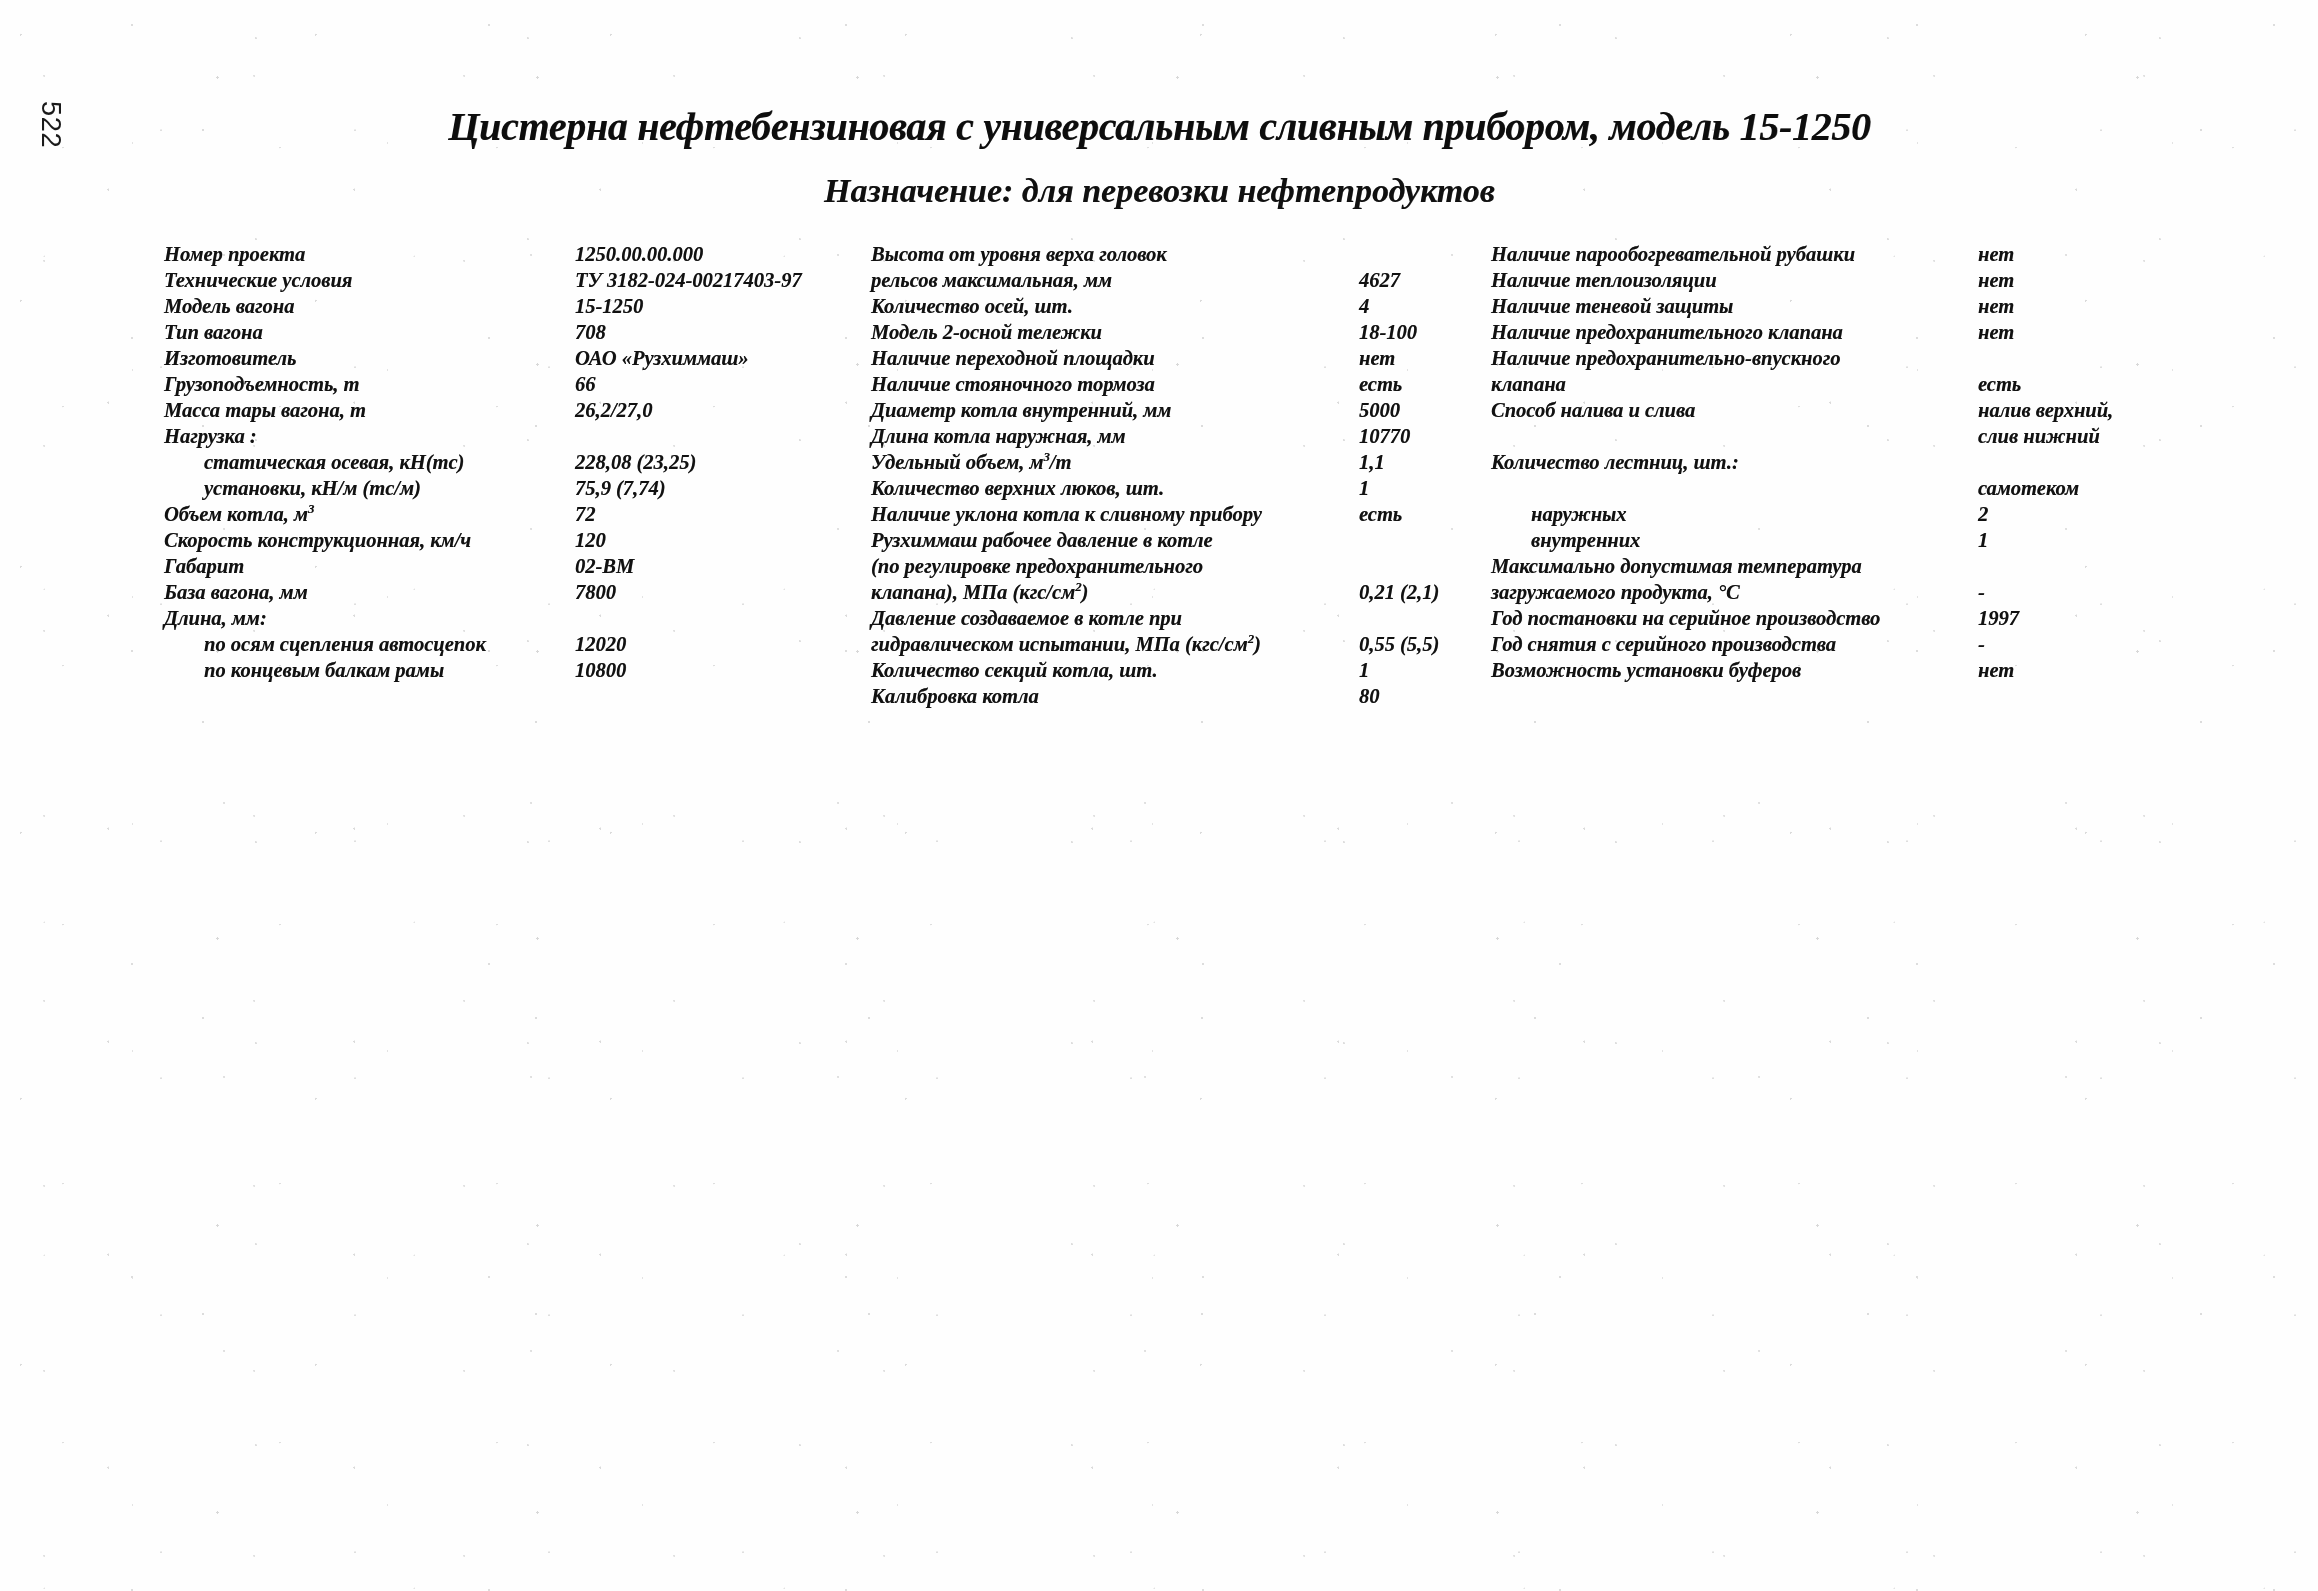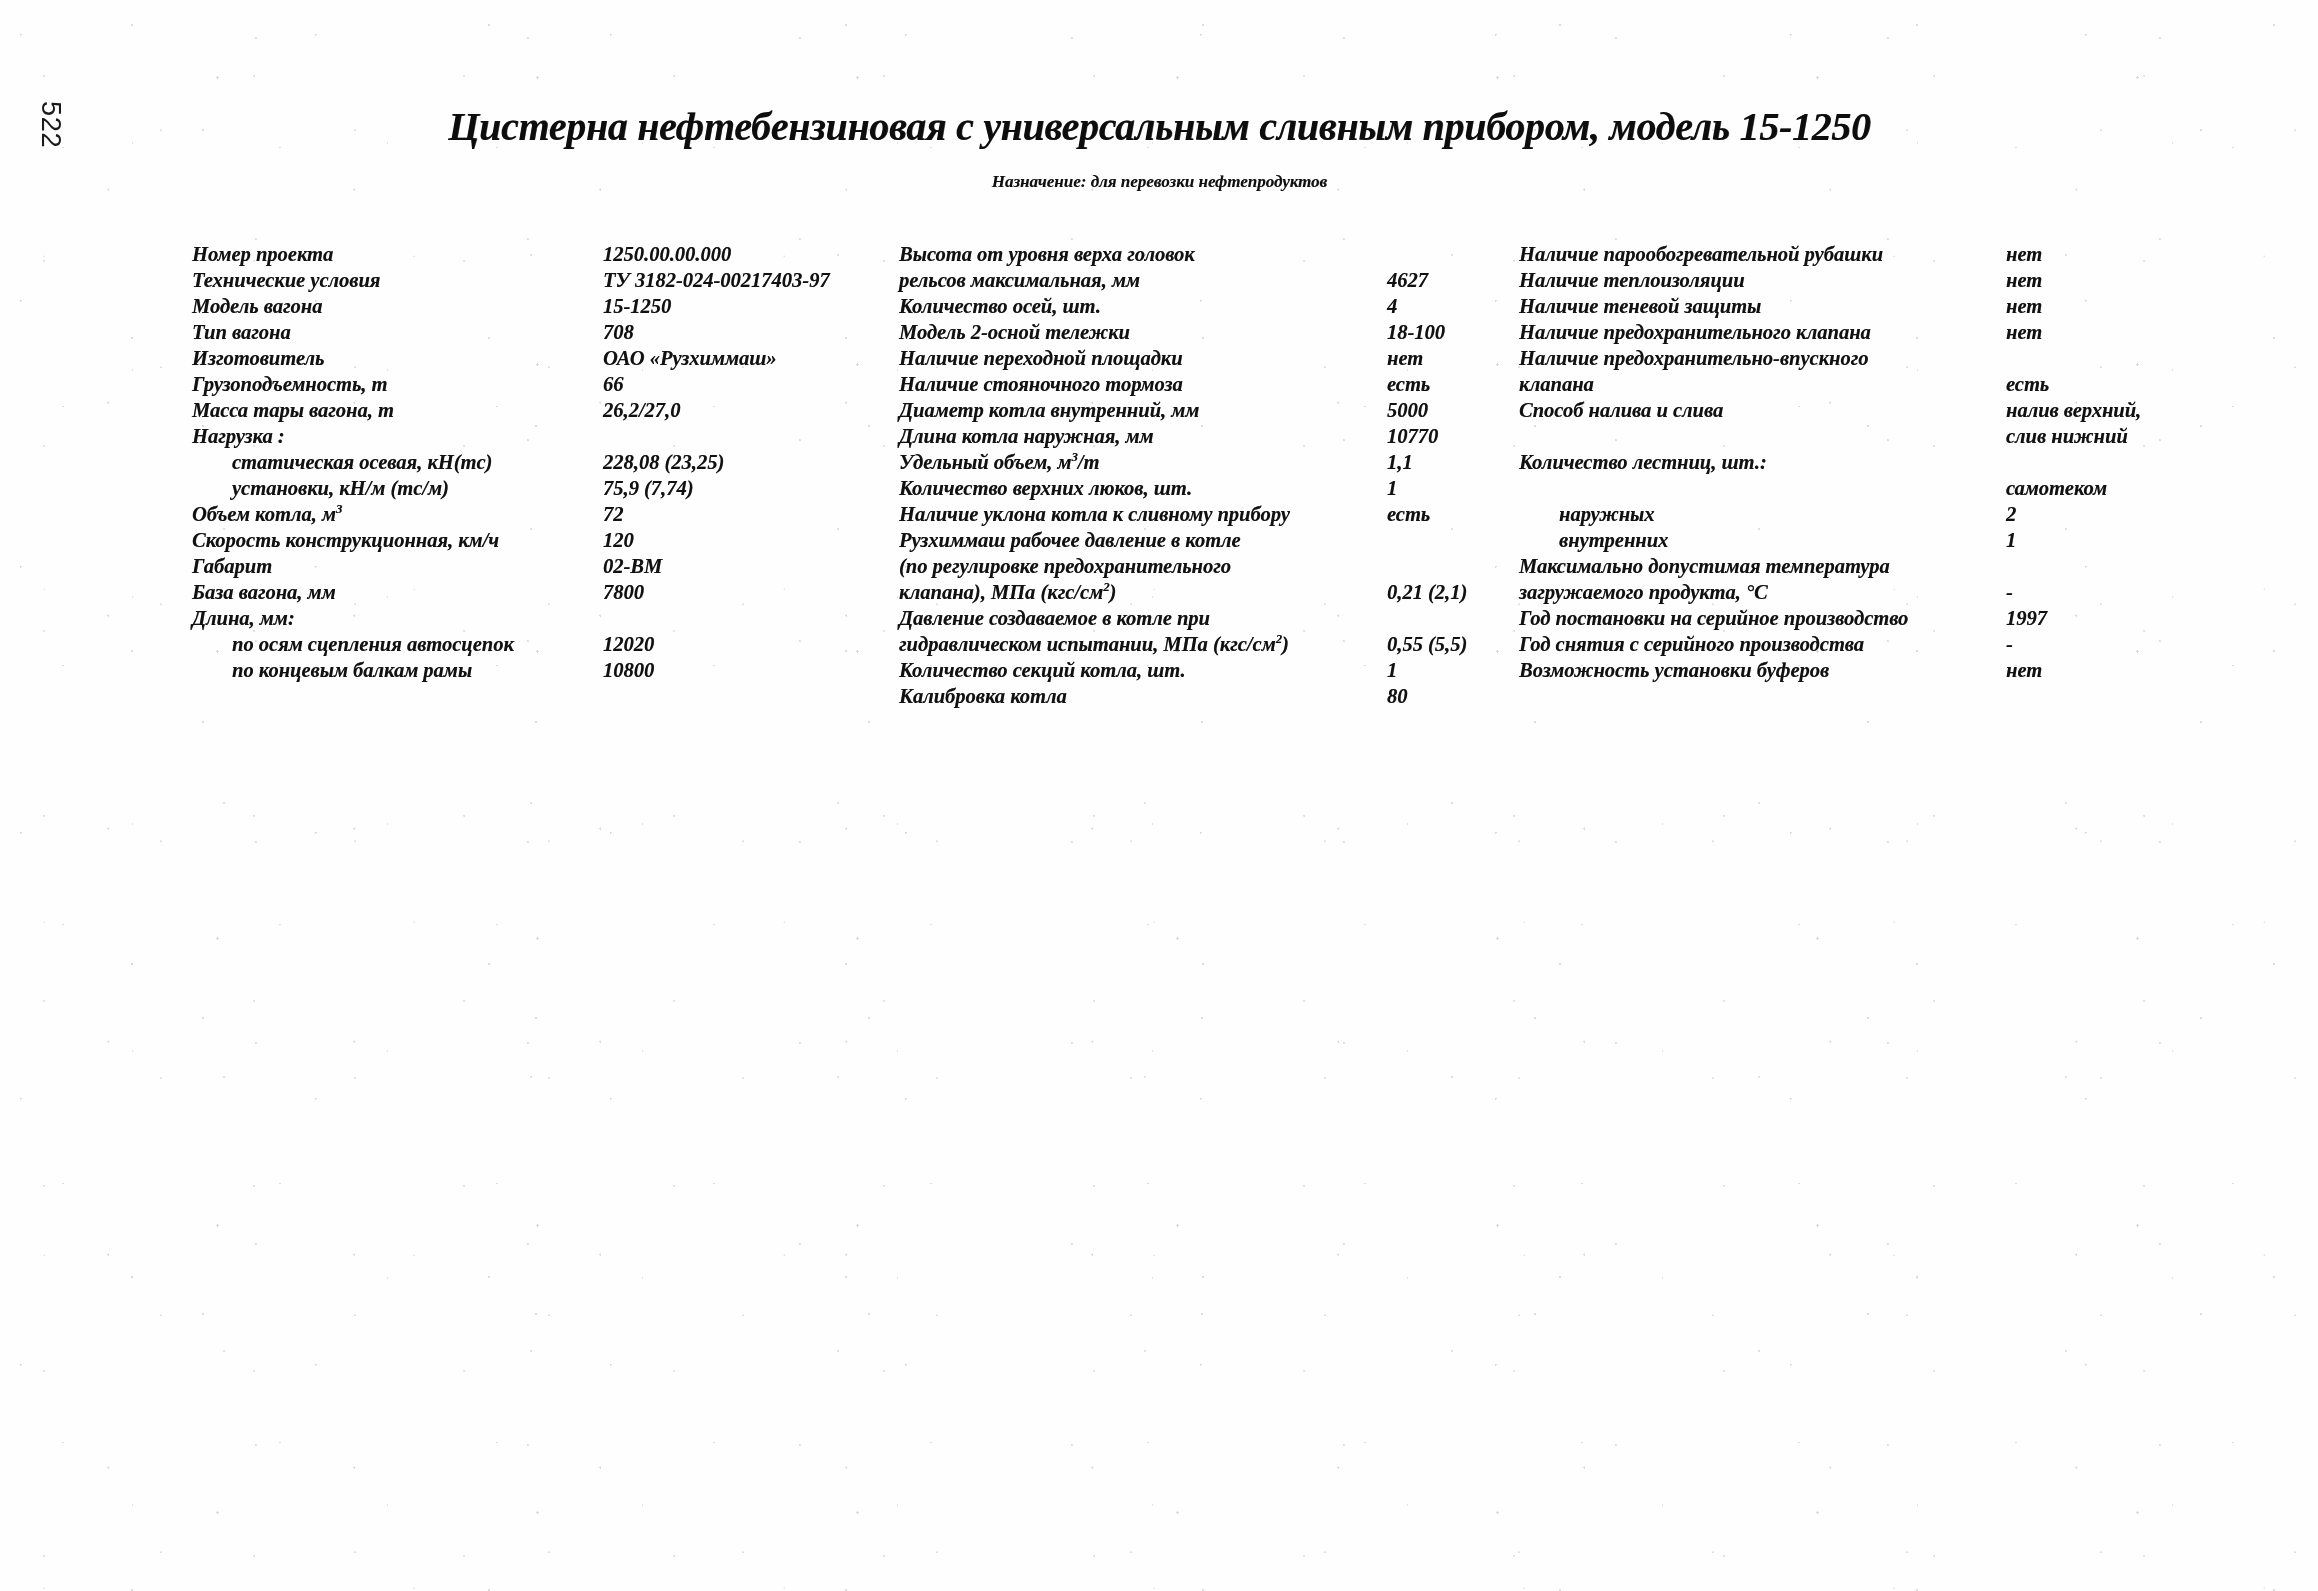--- a/index.html
+++ b/index.html
@@ -48,27 +48,27 @@
     text-align:center;
     font-weight:700;font-style:italic;
     font-size:40px;letter-spacing:-0.3px;
     color:#0d0d0d;
     text-shadow:0.4px 0 0 rgba(0,0,0,.55);
   }
   .subtitle{
     position:absolute;left:0;right:0;top:172px;
     text-align:center;
     font-weight:700;font-style:italic;
-    font-size:17px;color:#101010;
+    font-size:34px;color:#101010;
     text-shadow:0.3px 0 0 rgba(0,0,0,.45);
   }
 
   
   .cols{position:absolute;left:0;top:241px;width:2319px;height:315px;}
-  .col{position:absolute;top:0;margin-left:28px;}
+  .col{position:absolute;top:0;}
   .col1{left:164px;width:691px;}
   .col2{left:871px;width:595px;}
   .col3{left:1491px;width:732px;}
 
   .row{
     position:relative;
     height:26px;
     line-height:26px;
     white-space:nowrap;
   }

